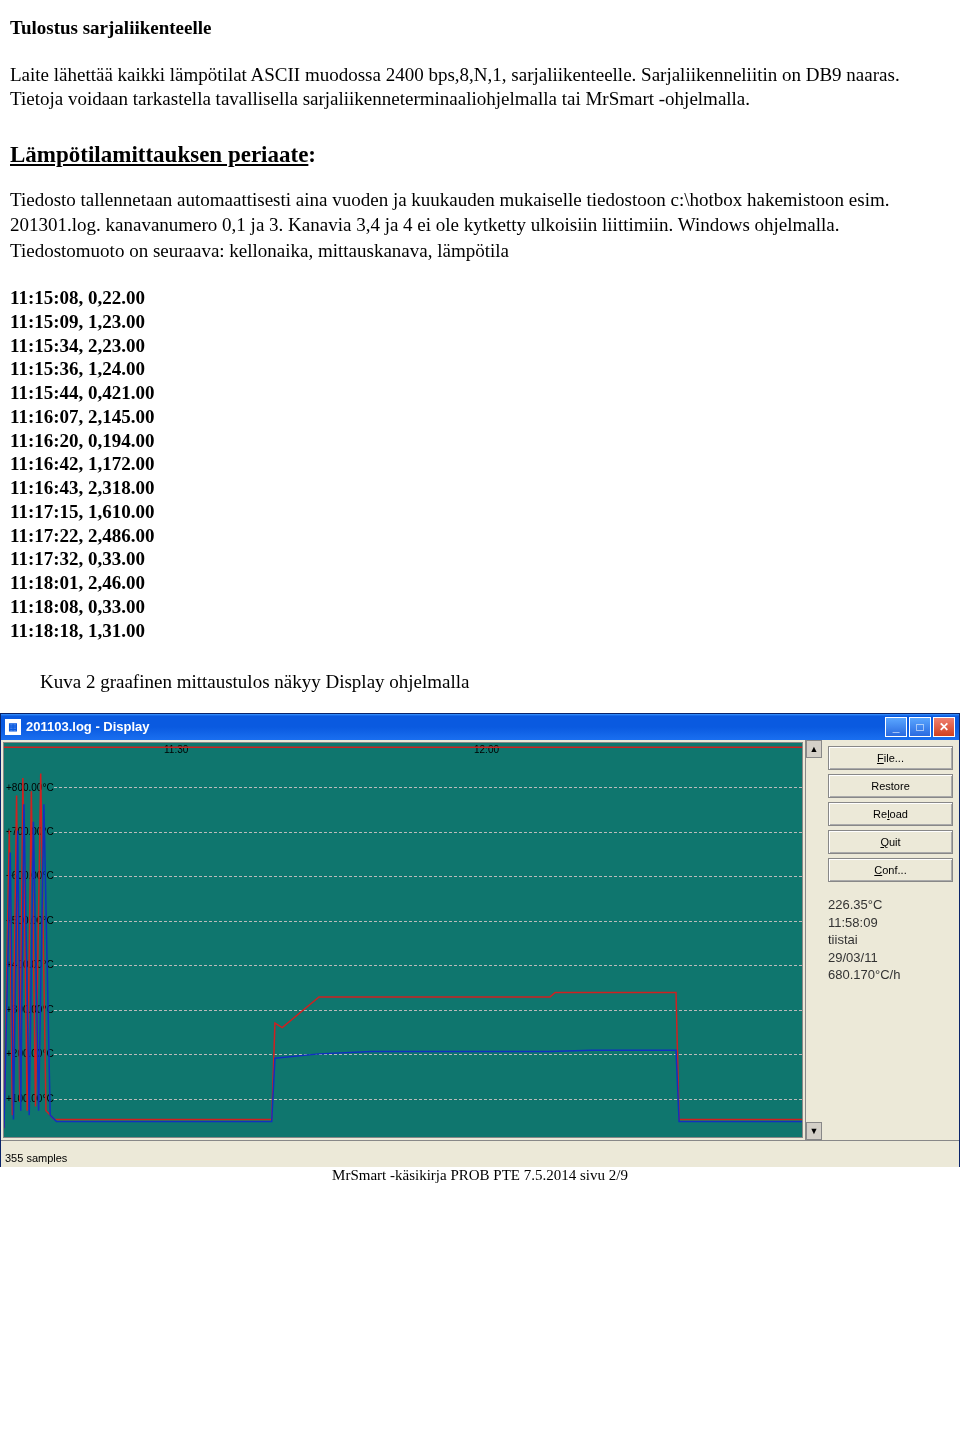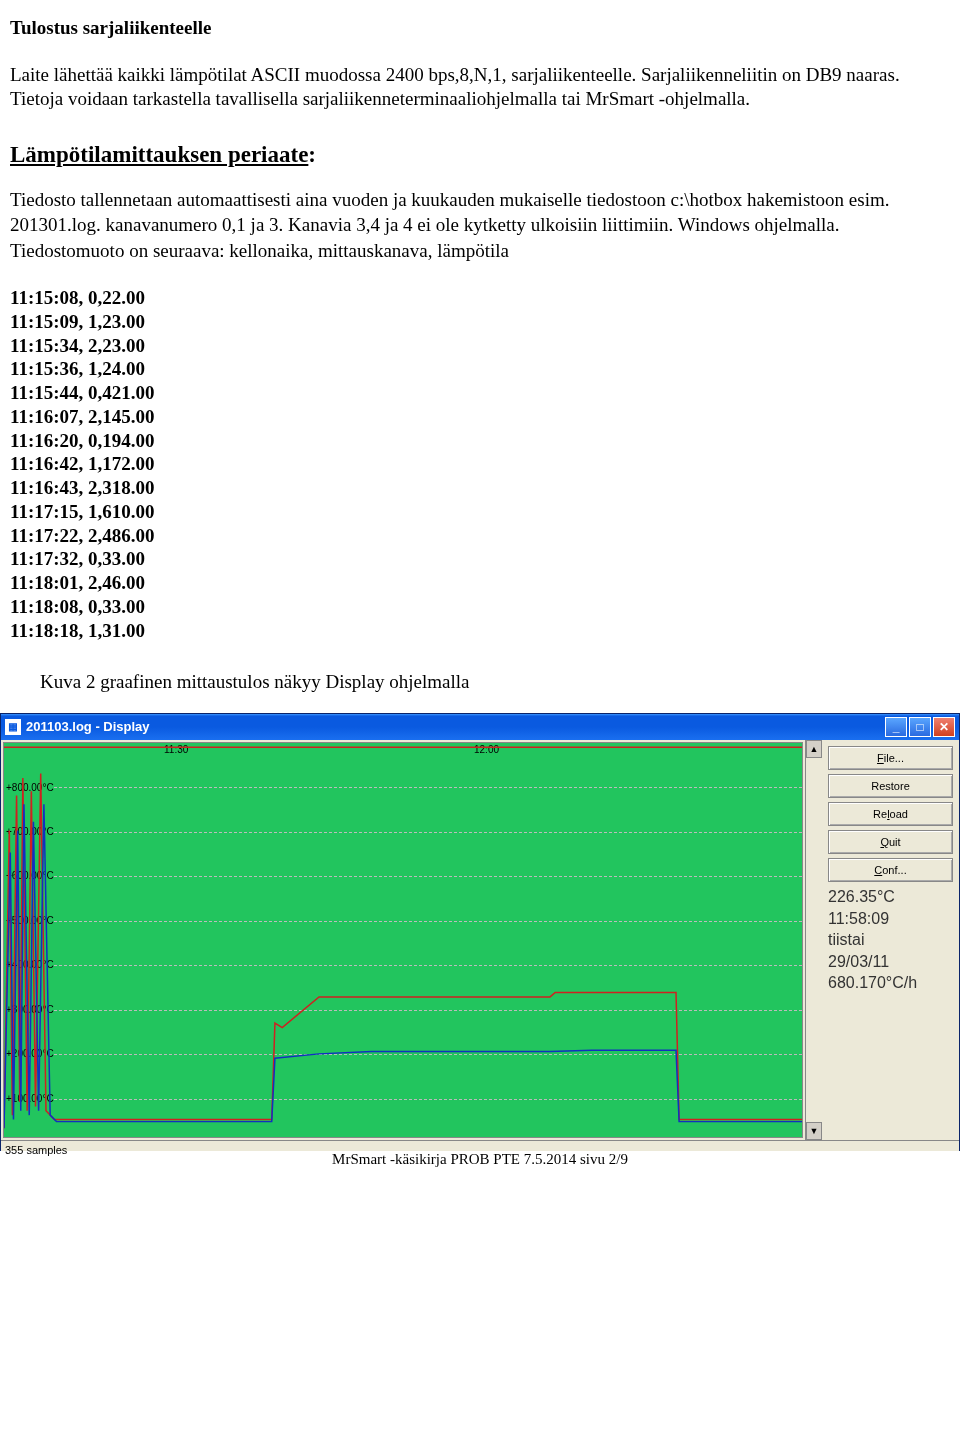--- a/index.html
+++ b/index.html
@@ -59,21 +59,21 @@
   }
   .winbtn.min, .winbtn.max { background: linear-gradient(to bottom,#5aa6ff,#2a6ae0); }
   .winbtn.close { background: linear-gradient(to bottom,#f08070,#d04020); }
   .app-body {
     display:flex;
     background:#ece9d8;
     height: 400px;
   }
   .chart-area {
     flex:1;
-    background:#22c55e;
+    background:#0f766e;
     position:relative;
     border:1px solid #888;
     margin:2px;
   }
   .side-panel {
     width: 125px;
     padding: 6px 6px;
     display:flex;
     flex-direction:column;
     background:#ece9d8;
@@ -90,31 +90,32 @@
   }
   .sb-track { flex:1; background:#ece9d8; }
   .win-button {
     height:22px; margin-bottom:4px;
     border:1px solid #888; background:#ece9d8;
     font-family: Tahoma, Arial, sans-serif; font-size:11px;
     text-align:center; display:flex; align-items:center; justify-content:center;
     box-shadow: inset 1px 1px 0 #fff, inset -1px -1px 0 #aaa;
   }
   .info-block {
-    font-size:16px;
+    margin-top:10px;
+    font-size:13px;
     color:#333;
     line-height:1.35;
   }
   .statusbar {
     height:18px;
     border-top:1px solid #888;
     background:#ece9d8;
     font-size:11px;
     display:flex; align-items:center;
-    padding:0 4px;
+    padding:8px 4px;
   }
   .footer-text {
     text-align:center;
     font-family: "Times New Roman", Times, serif;
     font-size:15px;
     margin-top:-9px;
     background:#fff;
     width:960px;
   }
   

